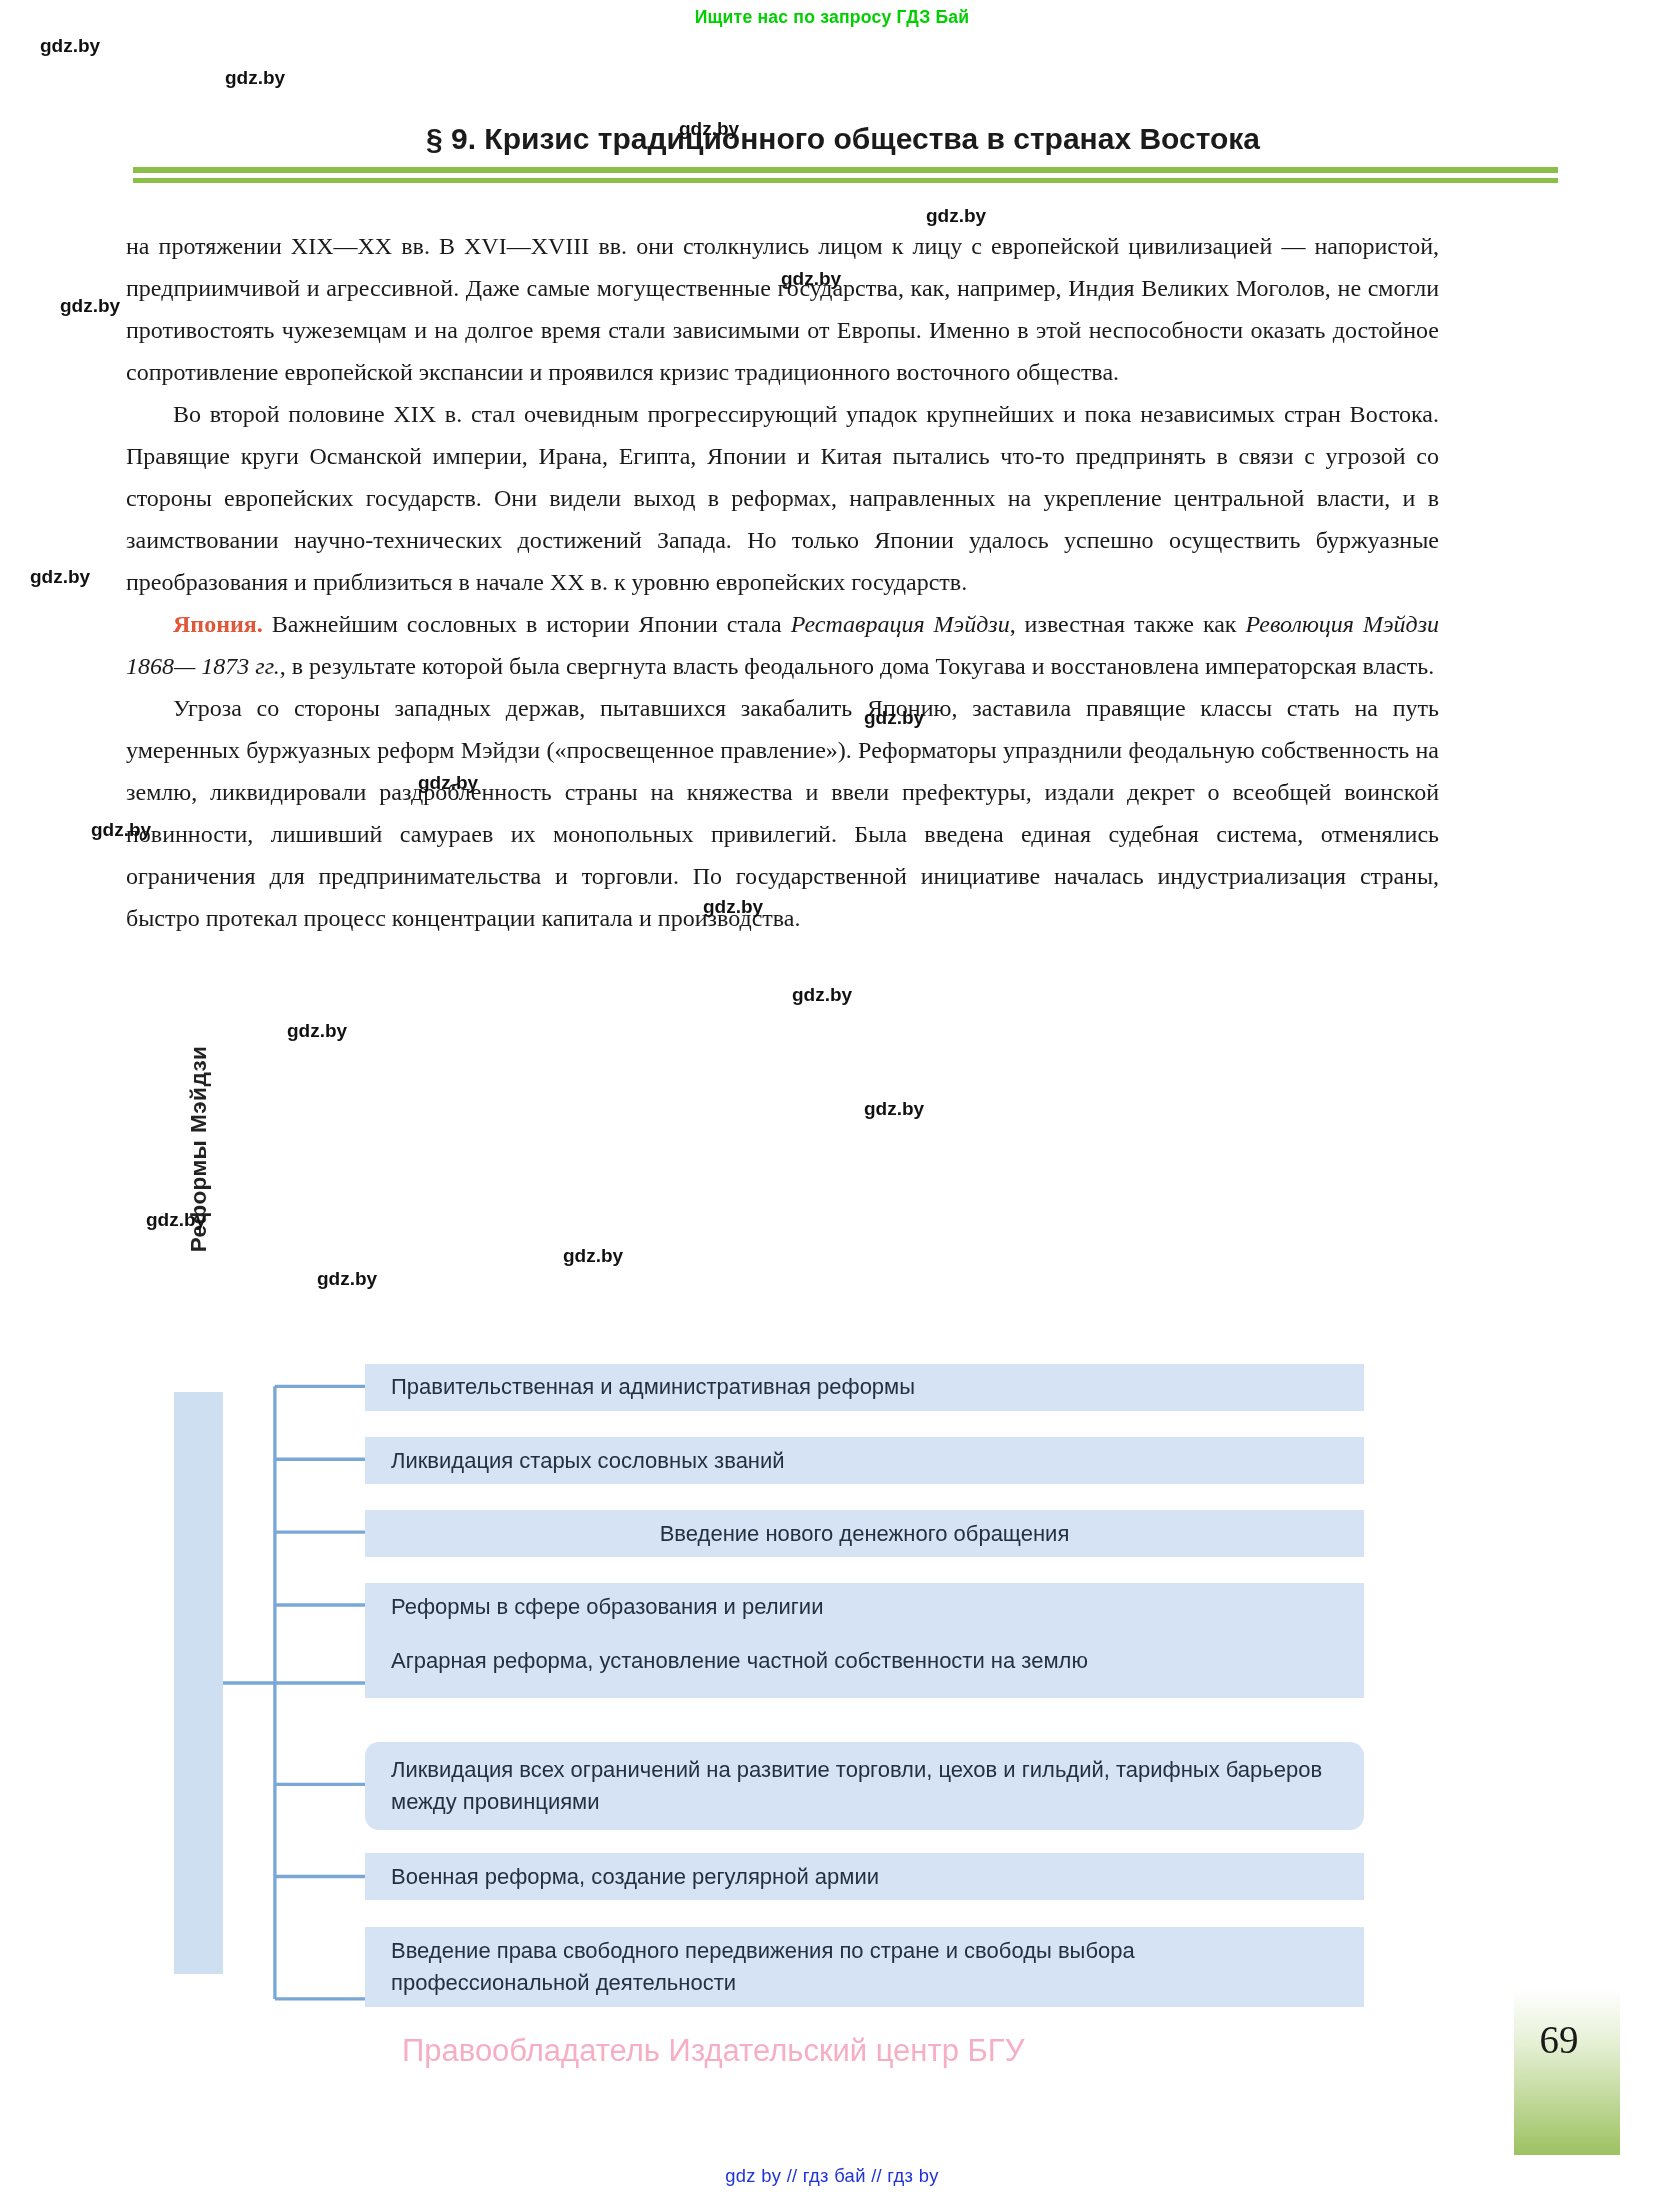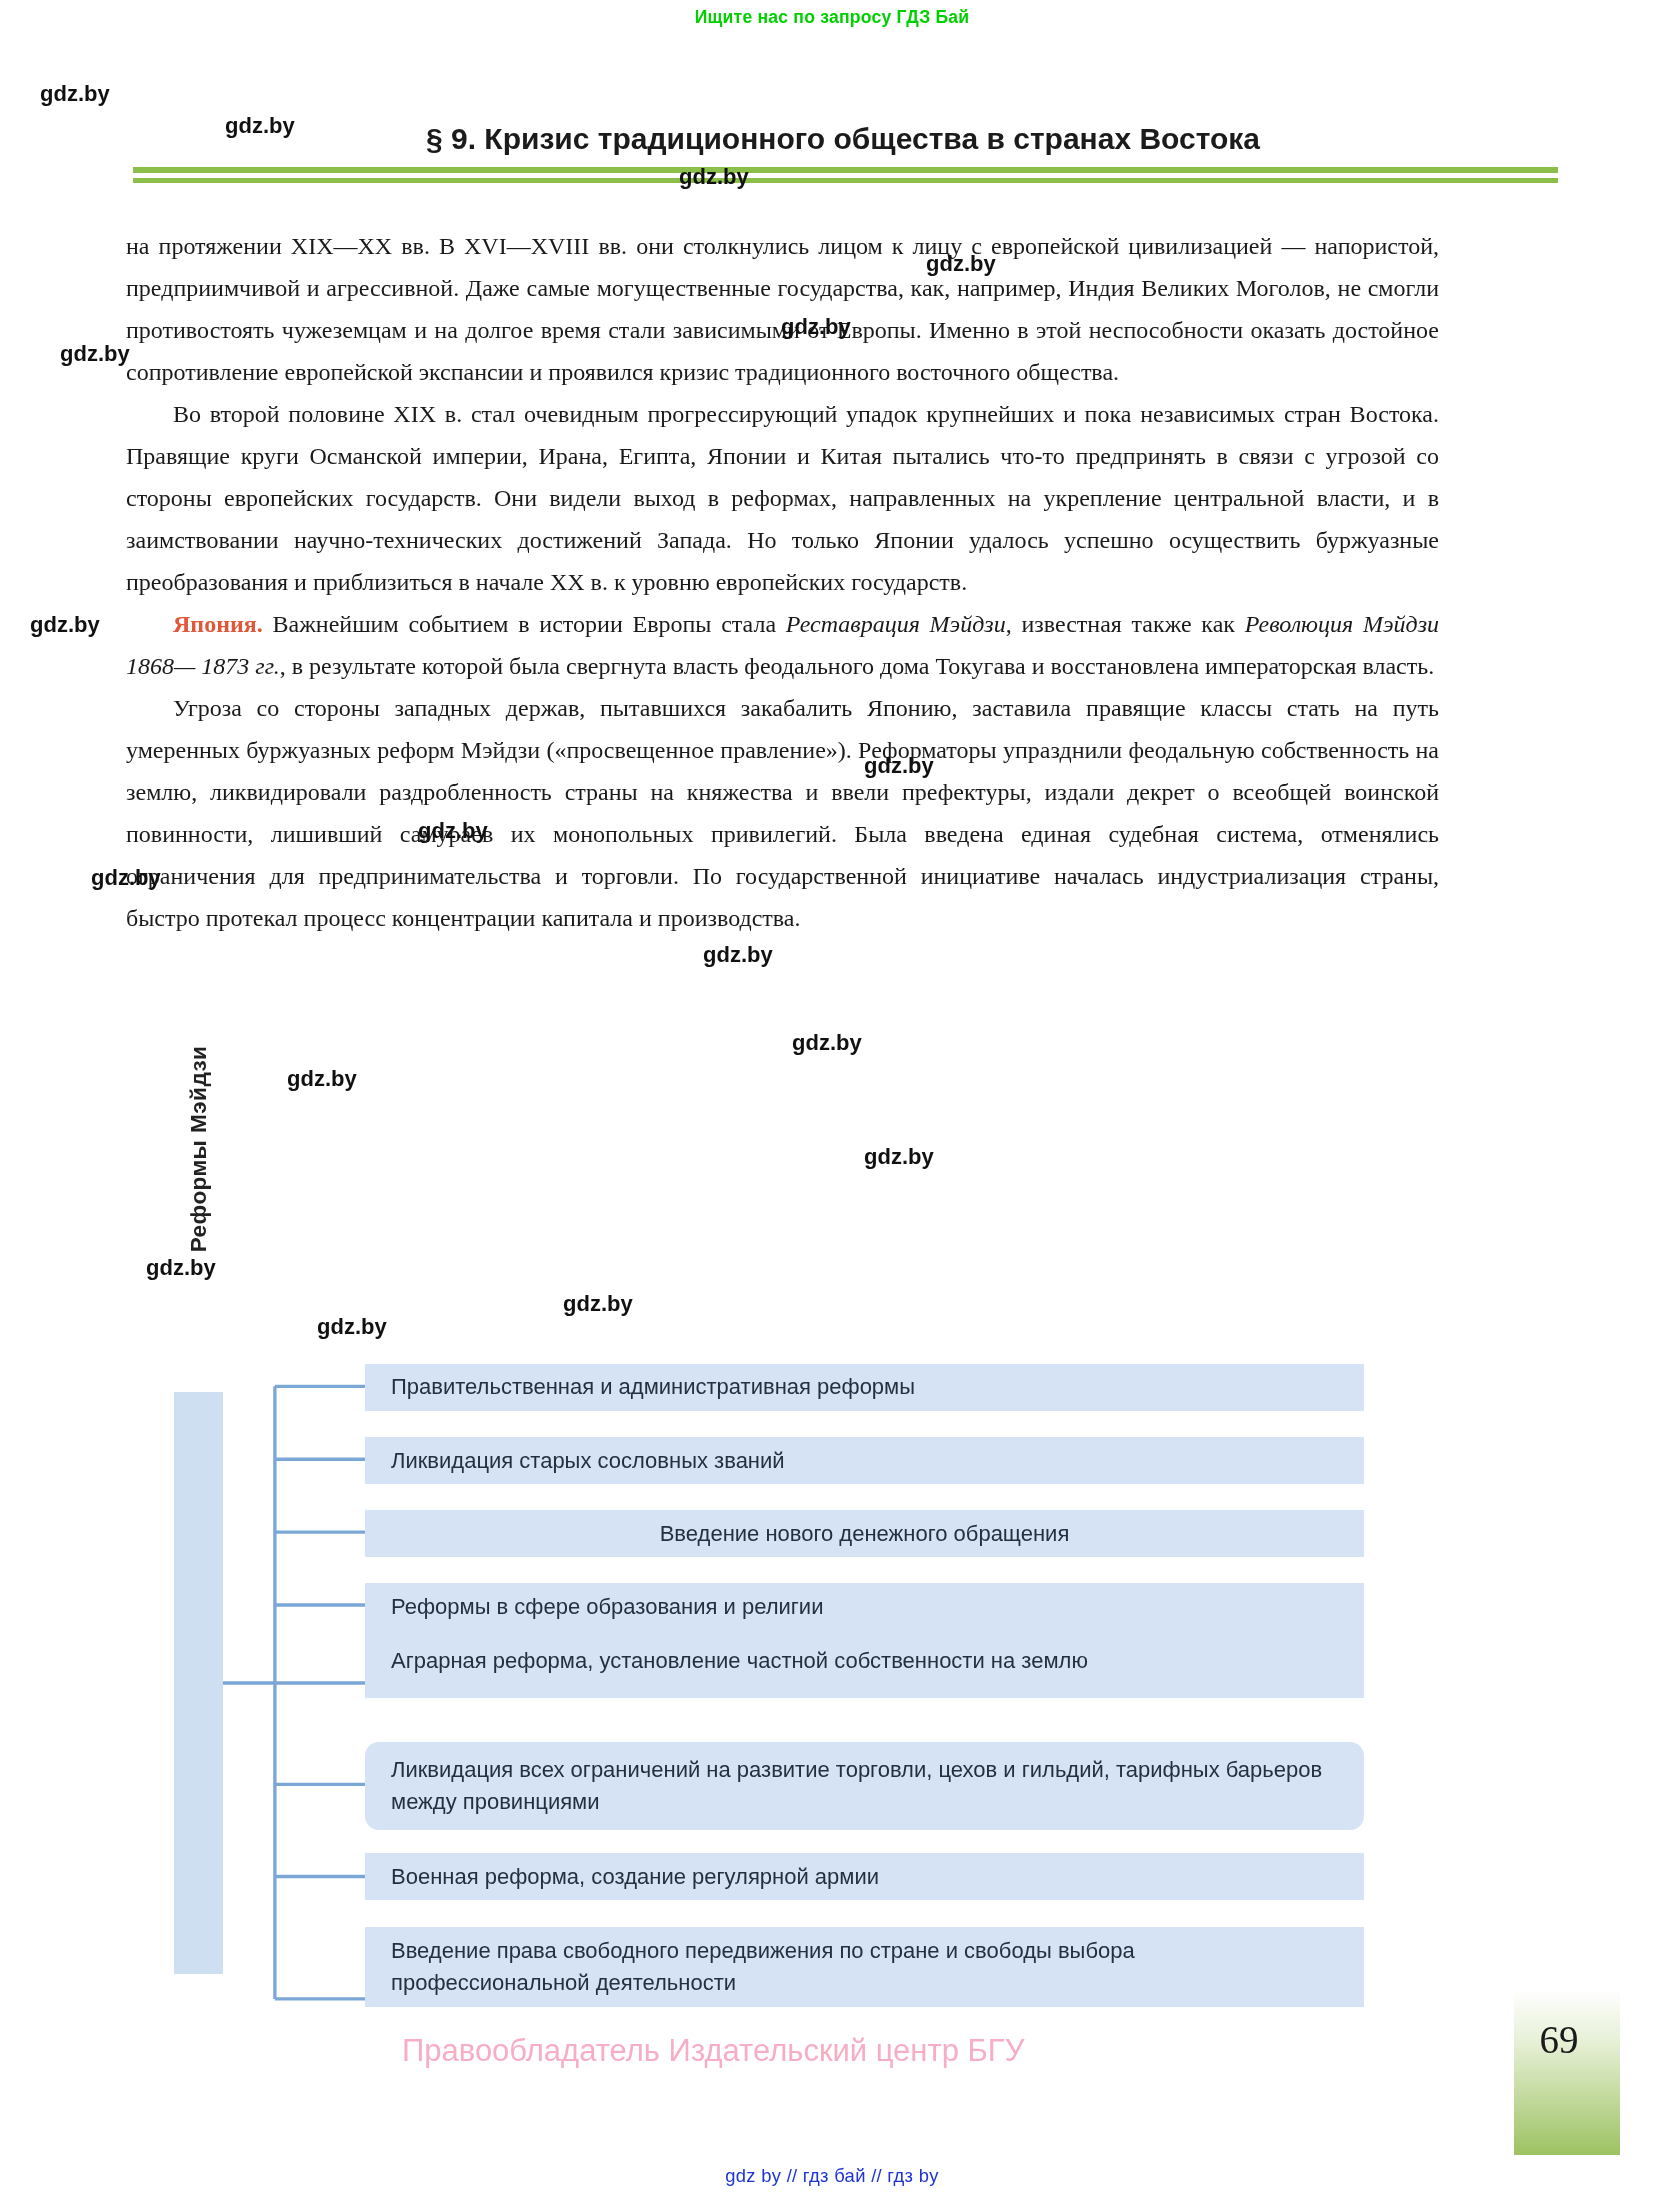--- a/index.html
+++ b/index.html
@@ -190,45 +190,44 @@
     color: #1e34d8;
     letter-spacing: 0.3px;
     margin-top: 28px;
   }
 
   
   .wm {
     position: absolute;
     font-family: "Liberation Sans", sans-serif;
     font-weight: bold;
-    font-size: 22px;
+    font-size: 19px;
     color: #111;
     white-space: nowrap;
     pointer-events: none;
-    margin-top: 46px;
   }
 </style>
 </head>
 <body>
 
 <div class="top-banner">Ищите нас по запросу ГДЗ Бай</div>
 
 <div class="heading-wrap">
   <div class="heading">§ 9. Кризис традиционного общества в странах Востока</div>
   <div class="rule-group">
     <div class="rule-thick"></div>
     <div class="rule-gap"></div>
     <div class="rule-thin"></div>
   </div>
 </div>
 
 <div class="body-text">
   <p class="noindent">на протяжении XIX—XX вв. В XVI—XVIII вв. они столкнулись лицом к лицу с европейской цивилизацией — напористой, предприимчивой и агрессивной. Даже самые могущественные государства, как, например, Индия Великих Моголов, не смогли противостоять чужеземцам и на долгое время стали зависимыми от Европы. Именно в этой неспособности оказать достойное сопротивление европейской экспансии и проявился кризис традиционного восточного общества.</p>
   <p>Во второй половине XIX в. стал очевидным прогрессирующий упадок крупнейших и пока независимых стран Востока. Правящие круги Османской империи, Ирана, Египта, Японии и Китая пытались что-то предпринять в связи с угрозой со стороны европейских государств. Они видели выход в реформах, направленных на укрепление центральной власти, и в заимствовании научно-технических достижений Запада. Но только Японии удалось успешно осуществить буржуазные преобразования и приблизиться в начале XX в. к уровню европейских государств.</p>
-  <p><span class="lead-term">Япония.</span><span> Важнейшим событием в истории Европы стала </span><span class="it">Реставрация Мэйдзи</span><span>, известная также как </span><span class="it">Революция Мэйдзи 1868— 1873 гг.</span><span>, в результате которой была свергнута власть феодального дома Токугава и восстановлена императорская власть.</span></p>
+  <p><span class="lead-term">Япония.</span><span> Важнейшим сословных в истории Японии стала </span><span class="it">Реставрация Мэйдзи</span><span>, известная также как </span><span class="it">Революция Мэйдзи 1868— 1873 гг.</span><span>, в результате которой была свергнута власть феодального дома Токугава и восстановлена императорская власть.</span></p>
   <p>Угроза со стороны западных держав, пытавшихся закабалить Японию, заставила правящие классы стать на путь умеренных буржуазных реформ Мэйдзи («просвещенное правление»). Реформаторы упразднили феодальную собственность на землю, ликвидировали раздробленность страны на княжества и ввели префектуры, издали декрет о всеобщей воинской повинности, лишивший самураев их монопольных привилегий. Была введена единая судебная система, отменялись ограничения для предпринимательства и торговли. По государственной инициативе началась индустриализация страны, быстро протекал процесс концентрации капитала и производства.</p>
 </div>
 
 <div class="diagram">
   <div class="root-box"></div>
   <div class="root-label">Реформы Мэйдзи</div>
   <svg class="connectors" viewBox="0 0 178 790" preserveAspectRatio="none">
     <g stroke="#7ba7d7" stroke-width="4" fill="none">
       <path d="M0 389 H62"></path>
       <path d="M62 35 V766"></path>

